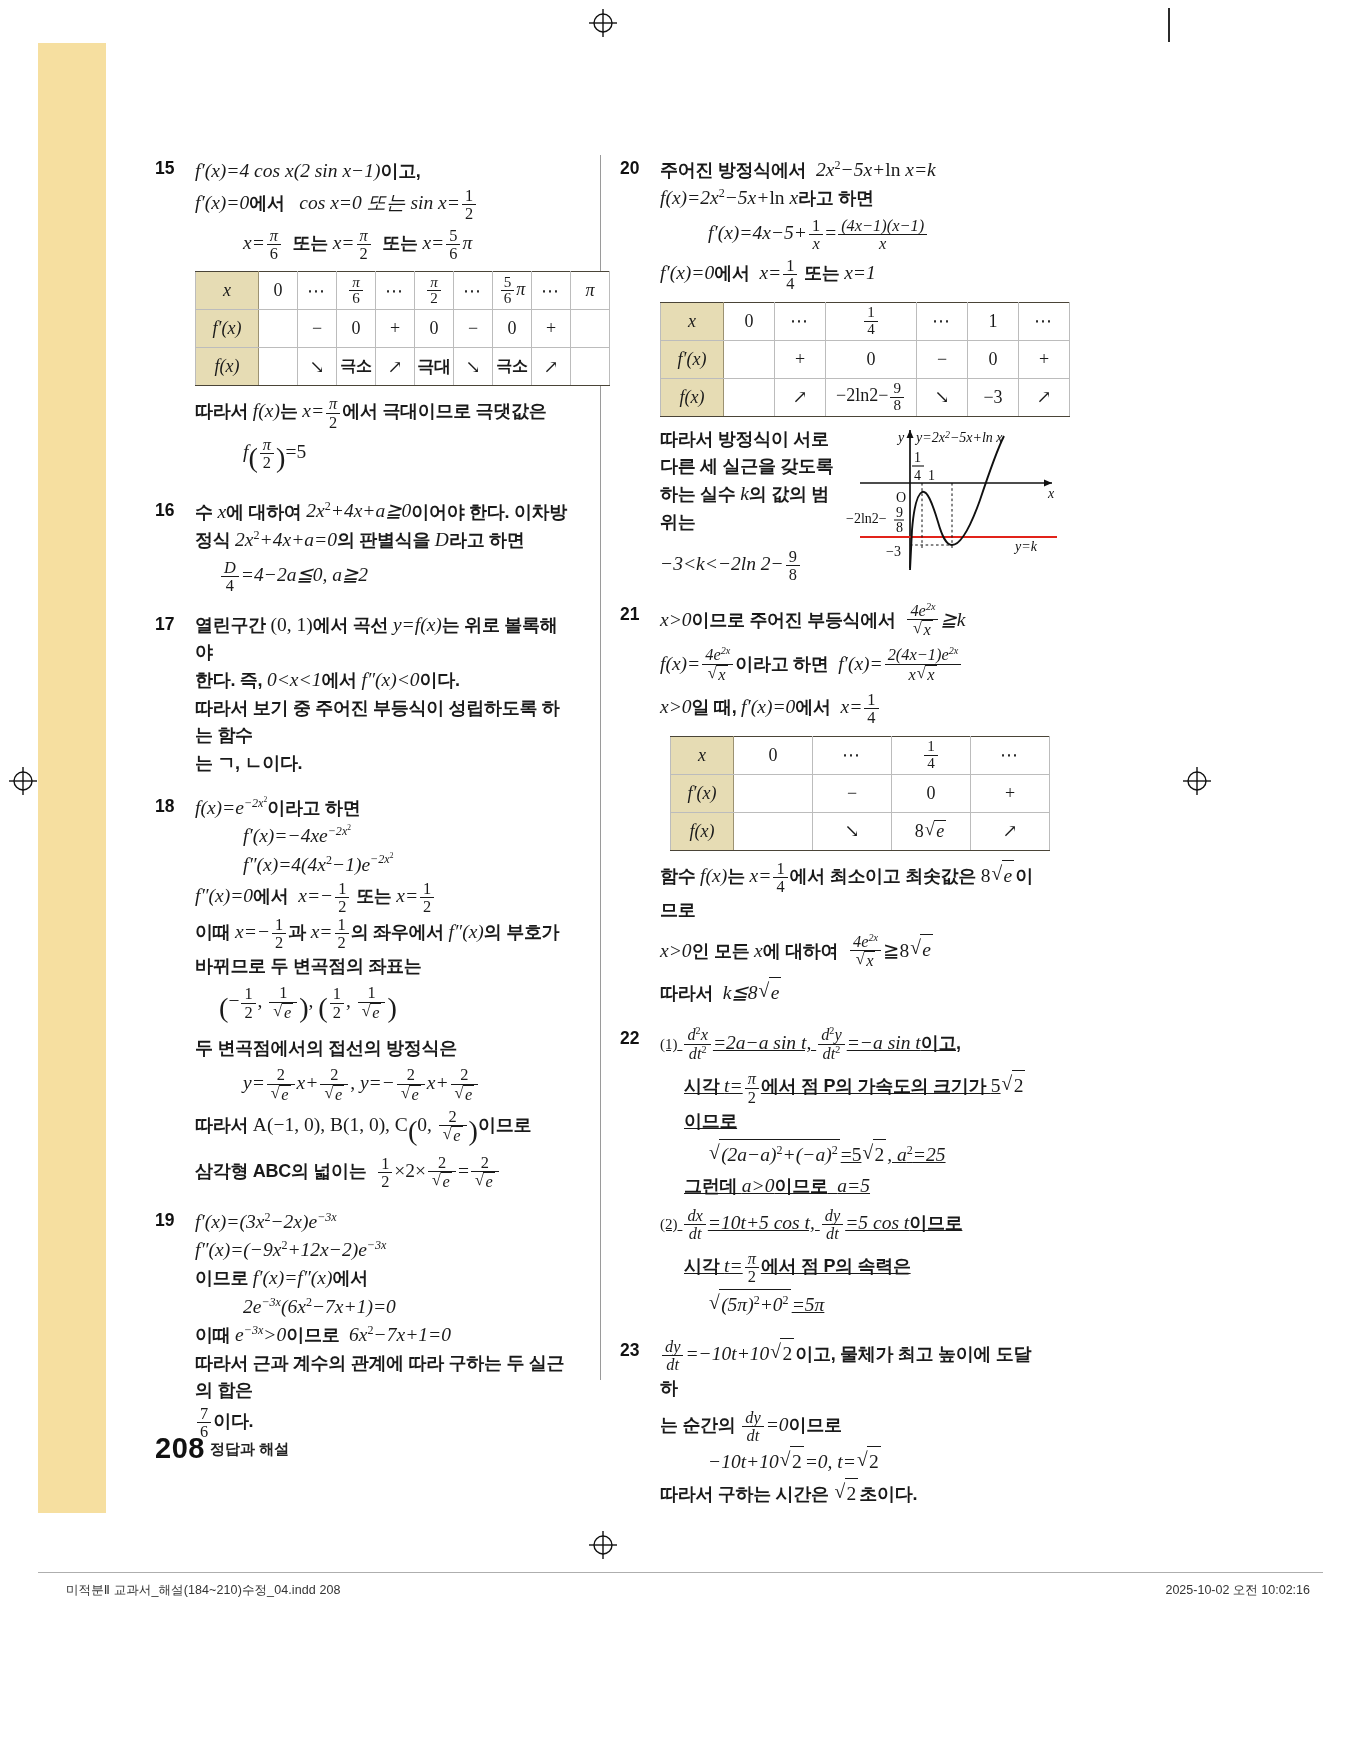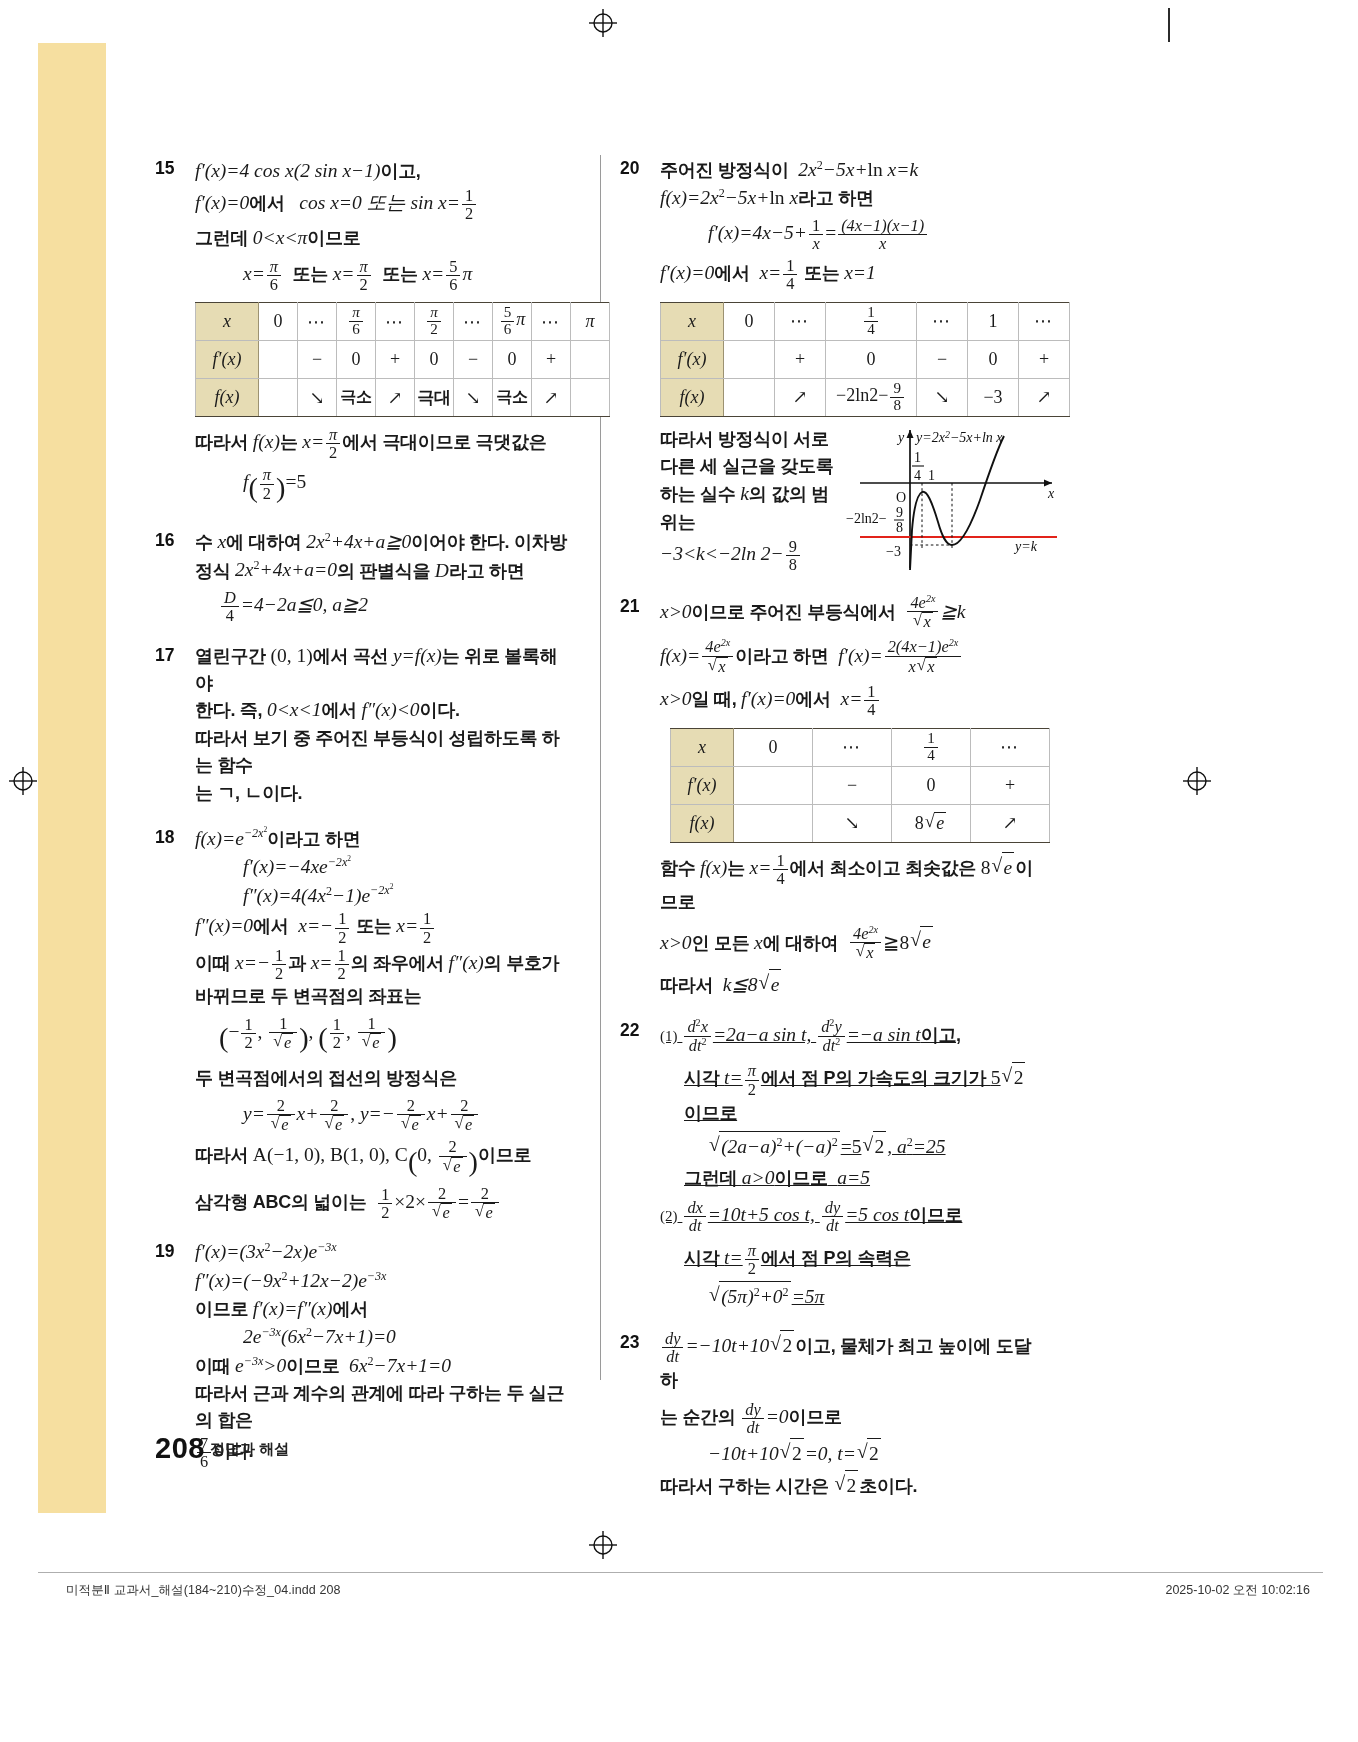--- a/index.html
+++ b/index.html
@@ -122,23 +122,20 @@
     <div class="sol">
       <div class="sol-num">15</div>
       <div class="sol-body">
         <div class="ln">
           <span class="mi">f′(x)=4 cos x(2 sin x−1)</span><span class="kr">이고,</span>
         </div>
         <div class="ln">
           <span class="mi">f′(x)=0</span><span class="kr">에서</span>
           &nbsp;&nbsp;<span class="mi">cos x=0 또는 sin x=</span><span class="frac"><span class="num mr">1</span><span class="den mr">2</span></span>
         </div>
-        <div class="ln">
-          <span class="kr">그런데 </span><span class="mi">0&lt;x&lt;π</span><span class="kr">이므로</span>
-        </div>
         <div class="ln disp ind2">
           <span class="mi">x=</span><span class="frac"><span class="num mi">π</span><span class="den mr">6</span></span>
           <span class="kr">&nbsp;또는&nbsp;</span><span class="mi">x=</span><span class="frac"><span class="num mi">π</span><span class="den mr">2</span></span>
           <span class="kr">&nbsp;또는&nbsp;</span><span class="mi">x=</span><span class="frac"><span class="num mr">5</span><span class="den mr">6</span></span><span class="mi">π</span>
         </div>
 
         <table class="idt">
           <tbody>
               <tr>
             <td class="hd">x</td>
@@ -288,21 +285,21 @@
     </div>
 
   </div>
 
   <div class="col col-right">
 
     <div class="sol">
       <div class="sol-num">20</div>
       <div class="sol-body">
         <div class="ln tight">
-          <span class="kr">주어진 방정식이</span>&nbsp;&nbsp;<span class="mi">2x<sup class="en">2</sup>−5x+</span><span class="mr">ln&nbsp;</span><span class="mi">x=k</span>
+          <span class="kr">주어진 방정식에서</span>&nbsp;&nbsp;<span class="mi">2x<sup class="en">2</sup>−5x+</span><span class="mr">ln&nbsp;</span><span class="mi">x=k</span>
         </div>
         <div class="ln tight">
           <span class="mi">f(x)=2x<sup class="en">2</sup>−5x+</span><span class="mr">ln&nbsp;</span><span class="mi">x</span><span class="kr">라고 하면</span>
         </div>
         <div class="ln disp ind2">
           <span class="mi">f′(x)=4x−5+</span><span class="frac"><span class="num mr">1</span><span class="den mi">x</span></span><span class="mr">=</span><span class="frac"><span class="num mi">(4x−1)(x−1)</span><span class="den mi">x</span></span>
         </div>
         <div class="ln">
           <span class="mi">f′(x)=0</span><span class="kr">에서</span>&nbsp;&nbsp;<span class="mi">x=</span><span class="frac"><span class="num mr">1</span><span class="den mr">4</span></span><span class="kr">&nbsp;</span><span class="kr">또는 </span><span class="mi">x=1</span>
         </div>
@@ -338,21 +335,21 @@
           </tr>
         </tbody>
           </table>
 
         <div style="position:relative;min-height:150px;">
           <div style="width:195px;">
             <div class="ln tight"><span class="kr">따라서 방정식이 서로</span></div>
             <div class="ln tight"><span class="kr">다른 세 실근을 갖도록</span></div>
             <div class="ln tight"><span class="kr">하는 실수 </span><span class="mi">k</span><span class="kr">의 값의 범</span></div>
             <div class="ln tight"><span class="kr">위는</span></div>
-            <div class="ln" style="margin-top:2px">
+            <div class="ln" style="margin-top:12px">
               <span class="mi">−3&lt;k&lt;−2ln 2−</span><span class="frac"><span class="num mr">9</span><span class="den mr">8</span></span>
             </div>
           </div>
 
           <div class="fig" style="left:192px;top:-8px;">
             <svg width="215" height="160" viewBox="0 0 215 160">
 
               <line class="axis" x1="8" y1="65" x2="200" y2="65"></line>
               <polygon points="200,65 192,61.5 192,68.5" fill="#111"></polygon>
 

